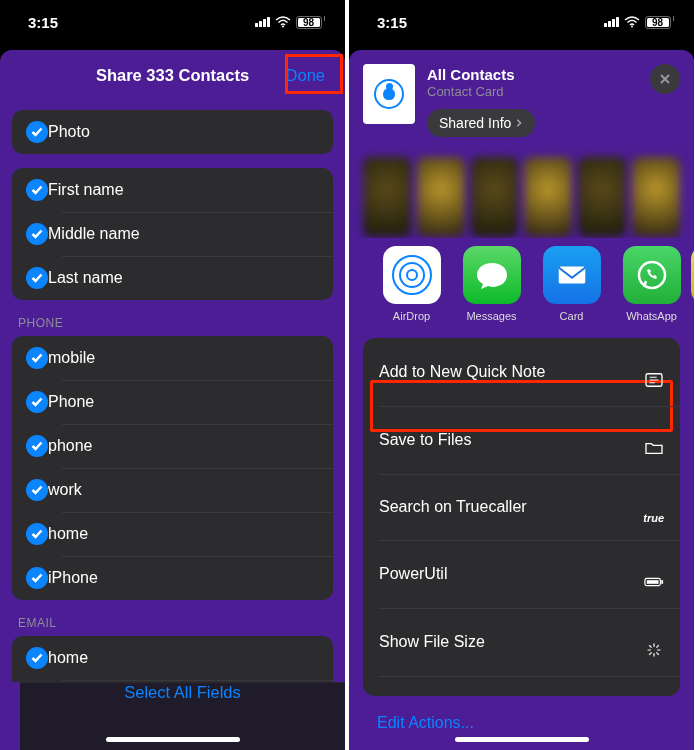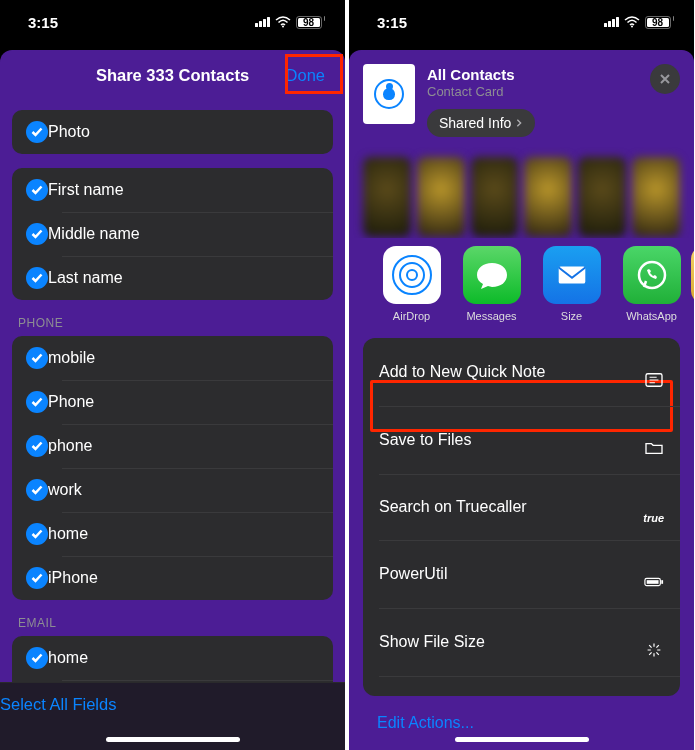--- a/index.html
+++ b/index.html
@@ -23,21 +23,21 @@
 .done-highlight { position: absolute; right: 2px; top: 4px; width: 58px; height: 40px; border: 3px solid #ff2600; pointer-events: none; }
 .scroll { flex: 1; overflow-y: auto; padding: 0 12px 0 12px; }
 .section-label { color: #8d8d93; font-size: 12px; letter-spacing: 0.5px; padding: 16px 4px 6px 6px; text-transform: uppercase; }
 .group { background: #2c2c2e; border-radius: 10px; overflow: hidden; }
 .group-first { margin-top: 10px; }
 .row { display: flex; align-items: center; padding: 11px 14px; position: relative; }
 .row + .row::before { content: ''; position: absolute; left: 50px; right: 0; top: 0; height: 0.5px; background: #3a3a3c; }
 .check { width: 22px; height: 22px; border-radius: 50%; background: #0a84ff; display: flex; align-items: center; justify-content: center; flex-shrink: 0; }
 .check svg { width: 12px; height: 10px; stroke: #fff; stroke-width: 2.5; fill: none; }
 .row-label { color: #fff; font-size: 16px; }
-.bottom-bar { height: 68px; display: flex; flex-direction: column; justify-content: flex-start; padding-top: 12px; background: rgba(28,28,30,0.9); border-top: 0.5px solid #2a2a2c; }
+.bottom-bar { height: 68px; display: flex; flex-direction: column; align-items: center; justify-content: flex-start; background: rgba(28,28,30,0.9); border-top: 0.5px solid #2a2a2c; margin-left: 20px; }
 .select-all { color: #0a84ff; font-size: 16.5px; }
 .home-ind { width: 134px; height: 5px; background: #fff; border-radius: 3px; position: absolute; bottom: 8px; left: 50%; transform: translateX(-50%); }
 
 .share-header { display: flex; align-items: flex-start; padding: 14px 14px 10px 14px; gap: 12px; position: relative; }
 .share-thumb { width: 52px; height: 60px; background: #fff; border-radius: 4px; display: flex; align-items: center; justify-content: center; }
 .contact-circ { width: 30px; height: 30px; border: 2.5px solid #0a84ff; border-radius: 50%; display:flex; align-items:center; justify-content:center; }
 .contact-circ span { width: 12px; height: 12px; background: #0a84ff; border-radius: 50% 50% 45% 45%; position: relative; }
 .contact-circ span::before { content:''; position:absolute; width:7px; height:7px; background:#0a84ff; border-radius:50%; top:-5px; left:2.5px; }
 .share-meta { flex: 1; padding-top: 2px; }
 .share-title { color: #fff; font-size: 15px; font-weight: 600; }
@@ -284,21 +284,21 @@
         </div>
         <div class="app-label">Messages</div>
       </div>
       <div class="app">
         <div class="app-icon mail">
           <svg viewBox="0 0 40 40" width="38" height="38">
               <rect x="6" y="11" width="28" height="18" rx="2" fill="#fff"></rect>
               <path d="M6 12 L20 23 L34 12" stroke="#1473e6" stroke-width="2" fill="none"></path>
             </svg>
         </div>
-        <div class="app-label">Size</div>
+        <div class="app-label">Card</div>
       </div>
       <div class="app">
         <div class="app-icon whatsapp">
           <svg viewBox="0 0 40 40" width="40" height="40">
               <circle cx="20" cy="20" r="13" fill="none" stroke="#fff" stroke-width="2.5"></circle>
               <path d="M12 32 L14 26" stroke="#fff" stroke-width="2.5"></path>
               <path d="M15 15 C15 15 16 19 18 21 C20 23 24 24 24 24 L25 22 L23 20 L21 21 C20 20 19 19 18 18 L19 16 L17 14 Z" fill="#fff"></path>
             </svg>
         </div>
         <div class="app-label">WhatsApp</div>

